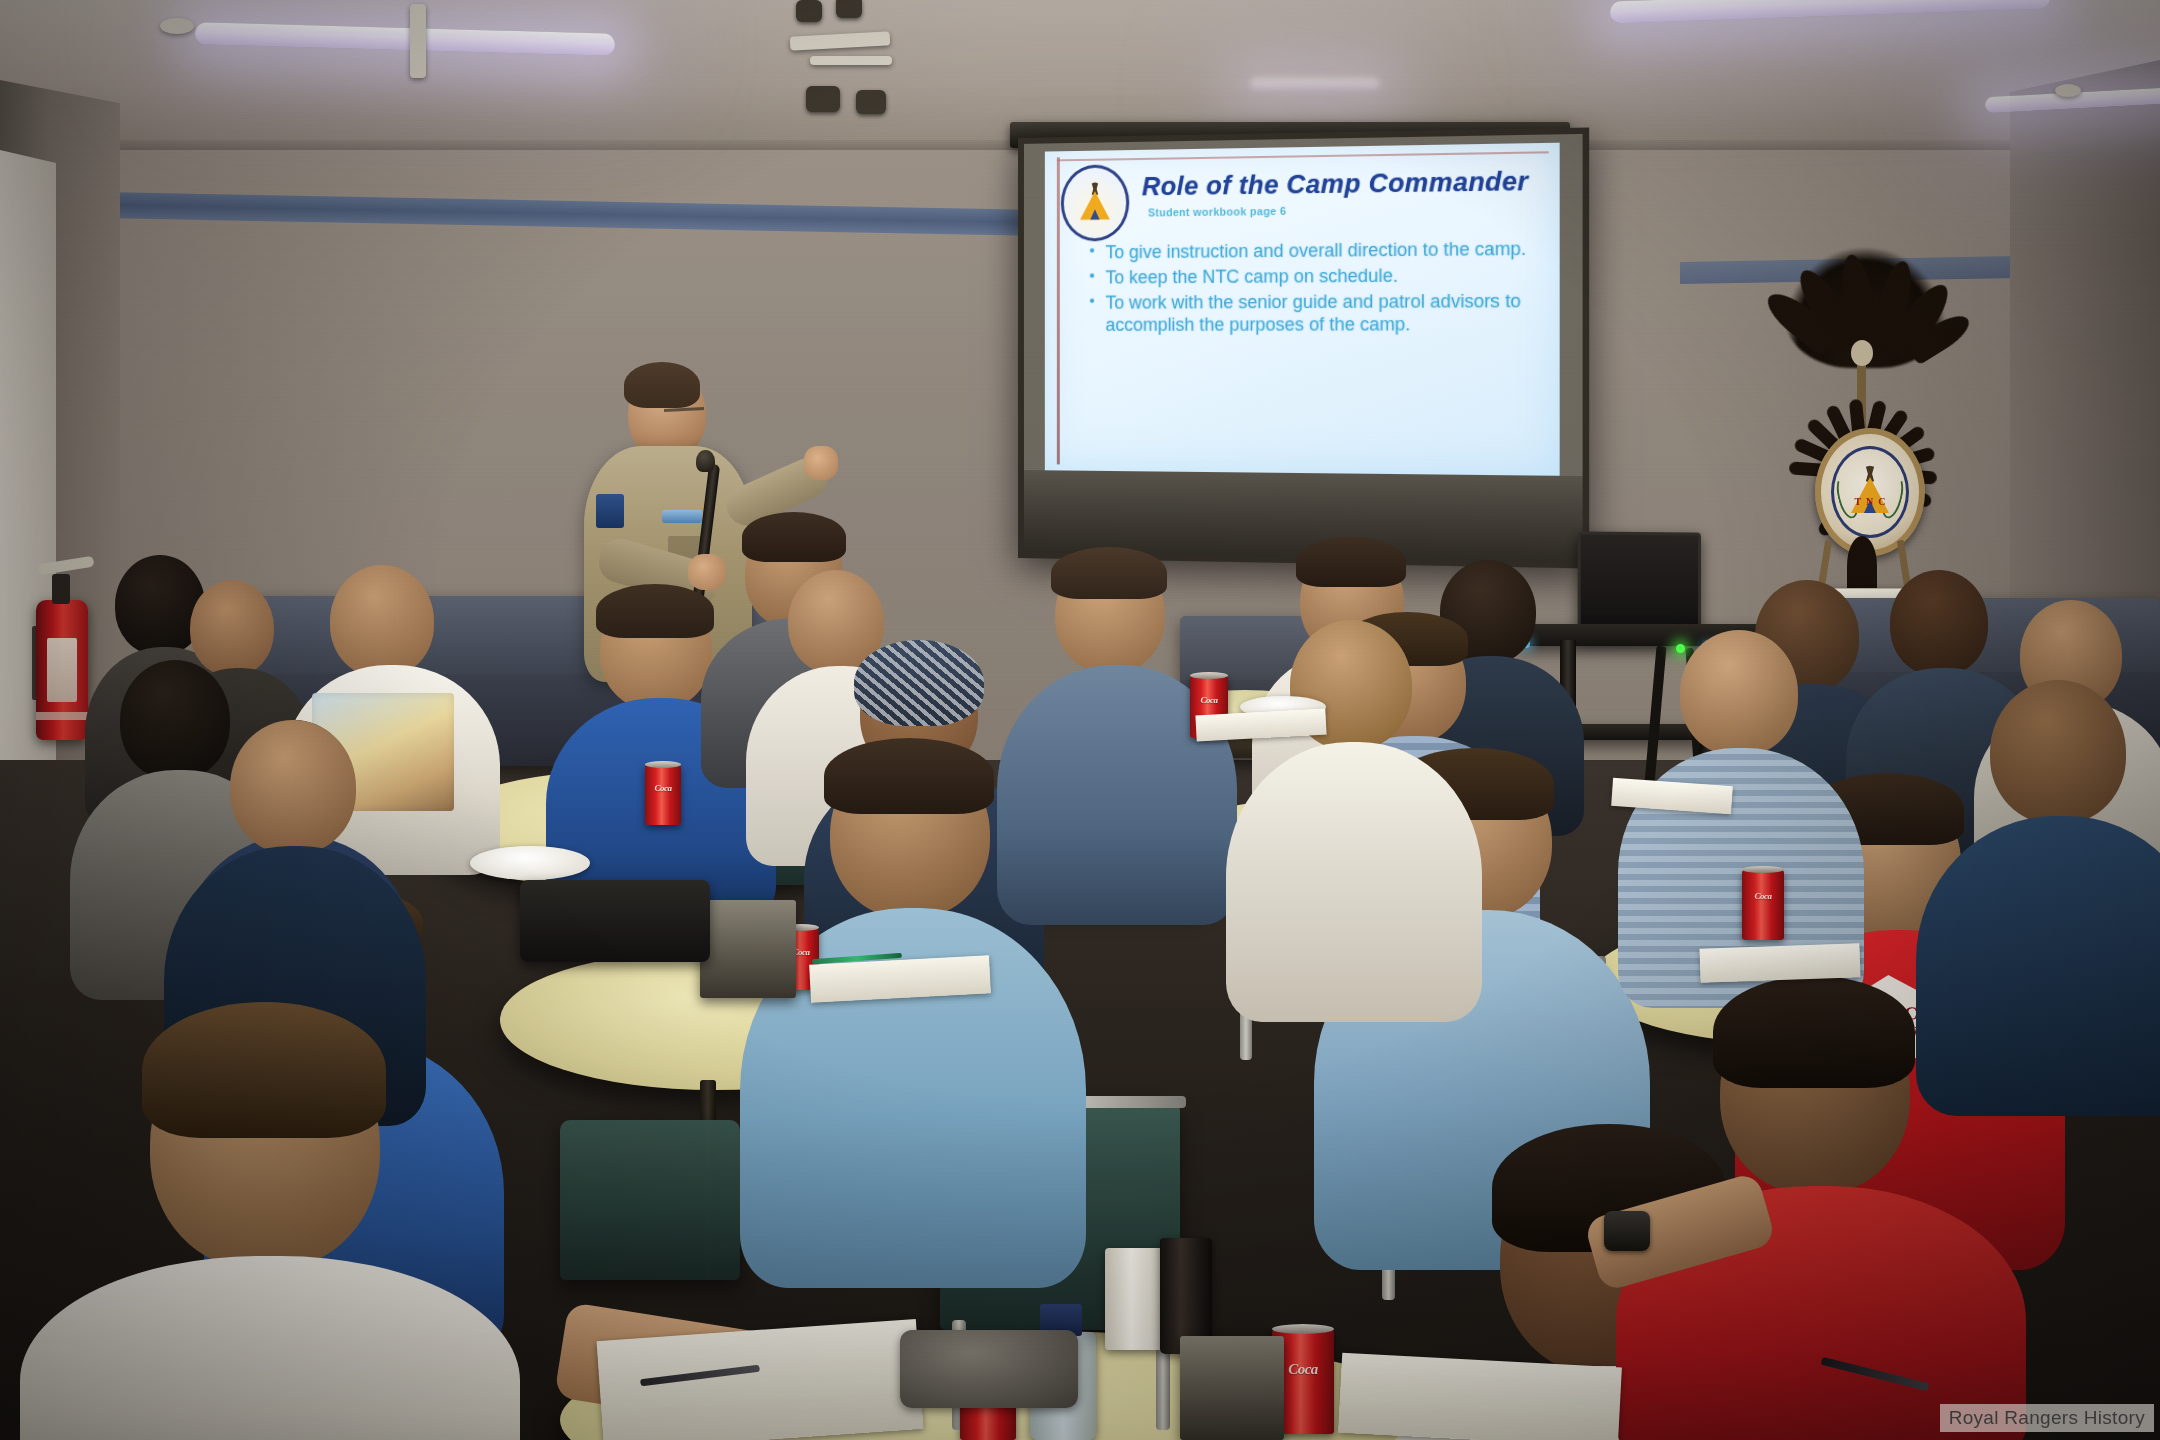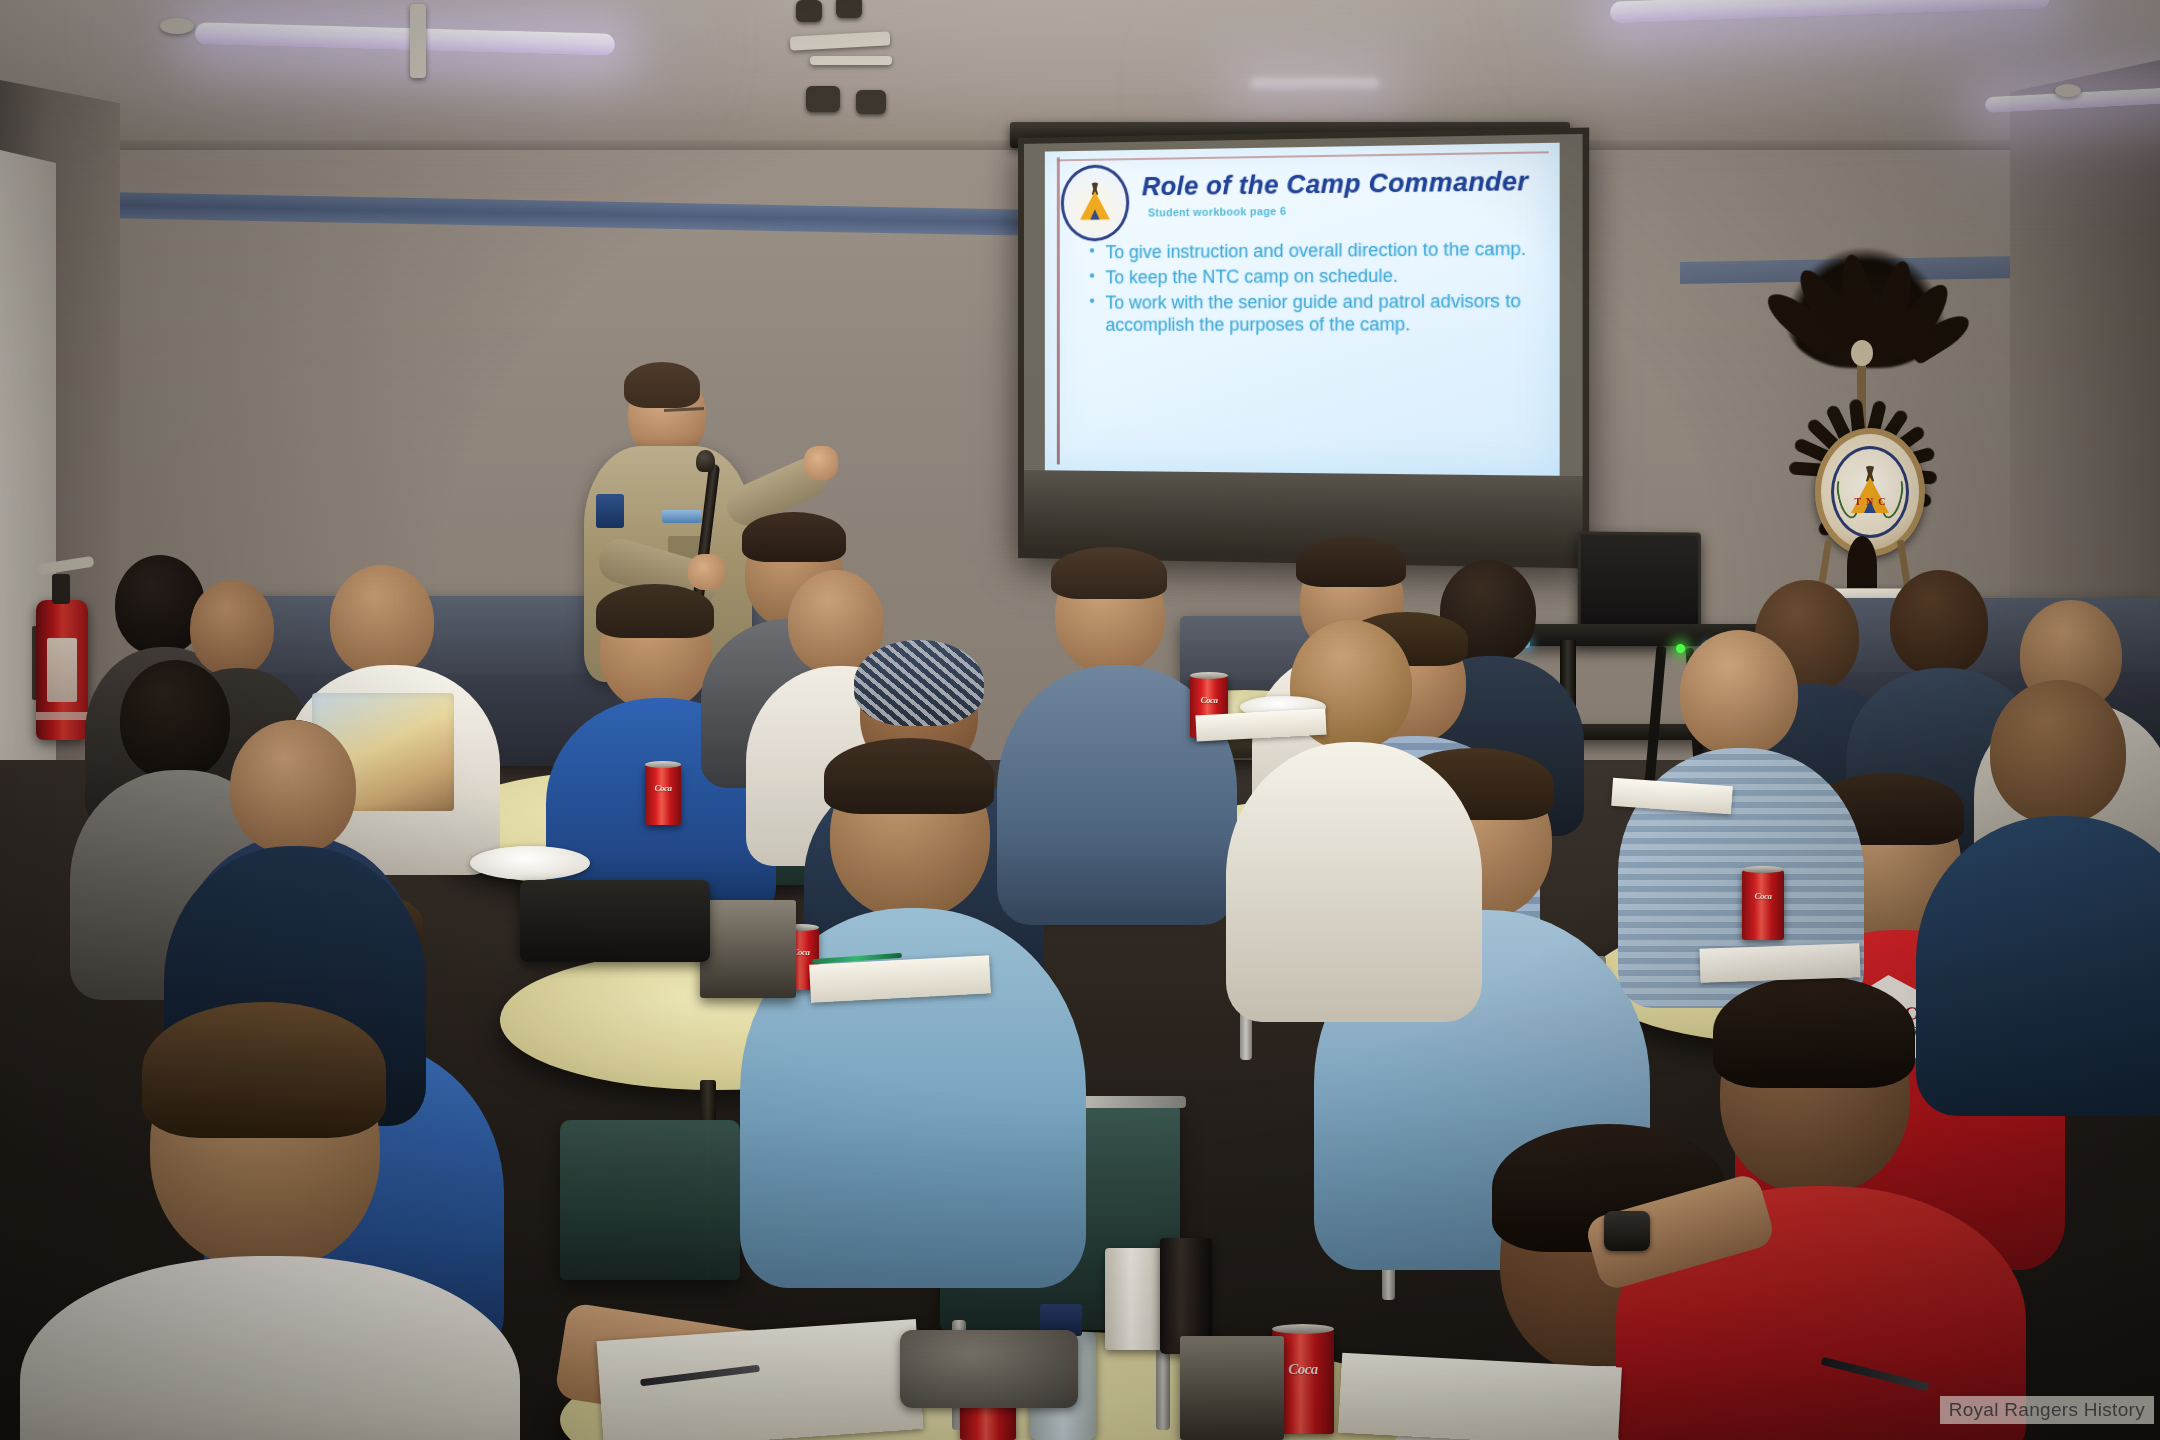--- a/index.html
+++ b/index.html
@@ -402,21 +402,21 @@
   .cable{
     position:absolute;background:#14120f;border-radius:3px;
   }
   .cable-orange{
     position:absolute;border-radius:3px;
     background:linear-gradient(180deg,#e8a317,#a86d08);
   }
 
   
   .watermark{
-    position:absolute;right:6px;bottom:16px;
+    position:absolute;right:6px;bottom:8px;
     background:rgba(215,212,205,.62);
     color:#3a3a3a;font-size:19px;padding:3px 9px;letter-spacing:.3px;
     font-family:"Liberation Sans",sans-serif;
   }
 
   
   .grain{
     position:absolute;inset:0;pointer-events:none;opacity:.16;
     background-image:
       repeating-linear-gradient(0deg,rgba(255,255,255,.055) 0 1px,rgba(0,0,0,.055) 1px 2px),

